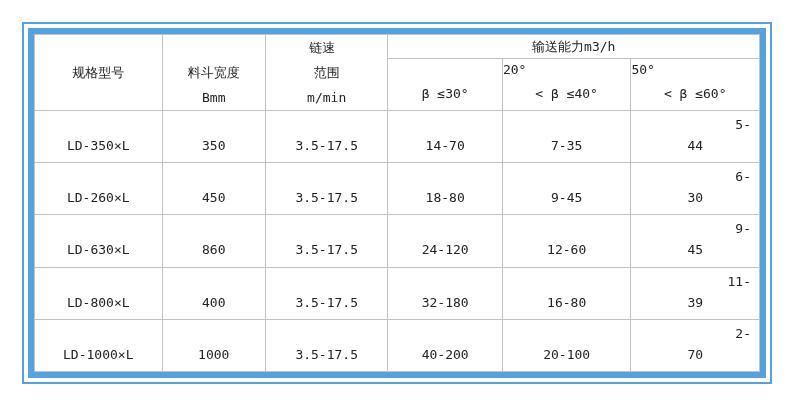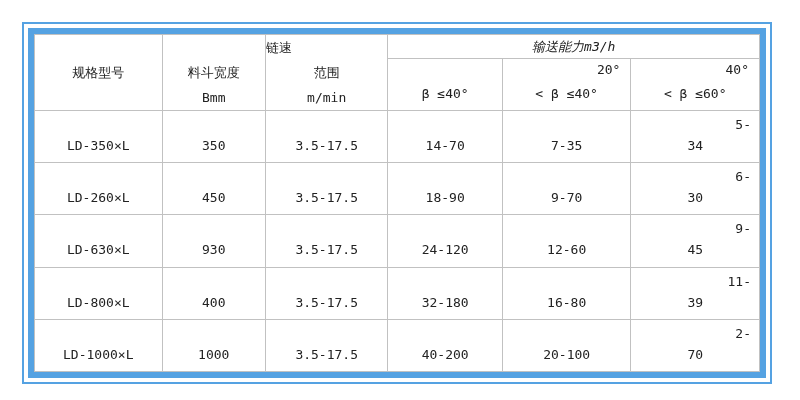--- a/index.html
+++ b/index.html
@@ -33,25 +33,25 @@
   table.spec td{
     border:1px solid var(--grid);
     padding:0;margin:0;
     text-align:center;vertical-align:top;overflow:hidden;
   }
   tr.r-top{height:24px;}
   tr.r-sub{height:50px;}
   tr.r-data{height:52px;}
   
   .hline{height:25px;line-height:25px;white-space:nowrap;}
-  .hline.right{text-align:left;padding-right:9px;}
-  
-  .cap-line{height:23px;line-height:23px;font-style:italic;}
-  
-  .sl1{height:24px;line-height:22px;text-align:right;padding-right:10px;white-space:nowrap;}
+  .hline.right{text-align:center;padding-right:9px;}
+  
+  .cap-line{height:23px;line-height:23px;}
+  
+  .sl1{height:24px;line-height:22px;text-align:left;padding-right:10px;white-space:nowrap;}
   .sl2{height:26px;line-height:22px;white-space:nowrap;}
   
   .dl1{height:25px;line-height:27px;text-align:right;padding-right:8px;white-space:nowrap;}
   .dl2{height:26px;line-height:20px;white-space:nowrap;}
 </style>
 </head>
 <body>
 
 <div class="frame">
   <div class="frame-inner">
@@ -81,28 +81,28 @@
             <div class="hline">范围</div>
             <div class="hline">m/min</div>
           </td>
           <td colspan="3">
             <div class="cap-line">输送能力m3/h</div>
           </td>
         </tr>
         <tr class="r-sub">
           <td>
             <div class="sl1"></div>
-            <div class="sl2">β ≤40°</div>
+            <div class="sl2">β ≤30°</div>
           </td>
           <td>
             <div class="sl1">20°</div>
             <div class="sl2">&lt; β ≤40°</div>
           </td>
           <td>
-            <div class="sl1">40°</div>
+            <div class="sl1">50°</div>
             <div class="sl2">&lt; β ≤60°</div>
           </td>
         </tr>
 
         <tr class="r-data">
           <td>
               <div class="dl1"></div>
               <div class="dl2">LD-350×L</div>
             </td>
           <td>
@@ -116,57 +116,57 @@
           <td>
               <div class="dl1"></div>
               <div class="dl2">14-70</div>
             </td>
           <td>
               <div class="dl1"></div>
               <div class="dl2">7-35</div>
             </td>
           <td>
               <div class="dl1">5-</div>
-              <div class="dl2">34</div>
+              <div class="dl2">44</div>
             </td>
         </tr>
         <tr class="r-data">
           <td>
               <div class="dl1"></div>
               <div class="dl2">LD-260×L</div>
             </td>
           <td>
               <div class="dl1"></div>
               <div class="dl2">450</div>
             </td>
           <td>
               <div class="dl1"></div>
               <div class="dl2">3.5-17.5</div>
             </td>
           <td>
               <div class="dl1"></div>
-              <div class="dl2">18-90</div>
-            </td>
-          <td>
-              <div class="dl1"></div>
-              <div class="dl2">9-70</div>
+              <div class="dl2">18-80</div>
+            </td>
+          <td>
+              <div class="dl1"></div>
+              <div class="dl2">9-45</div>
             </td>
           <td>
               <div class="dl1">6-</div>
               <div class="dl2">30</div>
             </td>
         </tr>
         <tr class="r-data">
           <td>
               <div class="dl1"></div>
               <div class="dl2">LD-630×L</div>
             </td>
           <td>
               <div class="dl1"></div>
-              <div class="dl2">930</div>
+              <div class="dl2">860</div>
             </td>
           <td>
               <div class="dl1"></div>
               <div class="dl2">3.5-17.5</div>
             </td>
           <td>
               <div class="dl1"></div>
               <div class="dl2">24-120</div>
             </td>
           <td>

